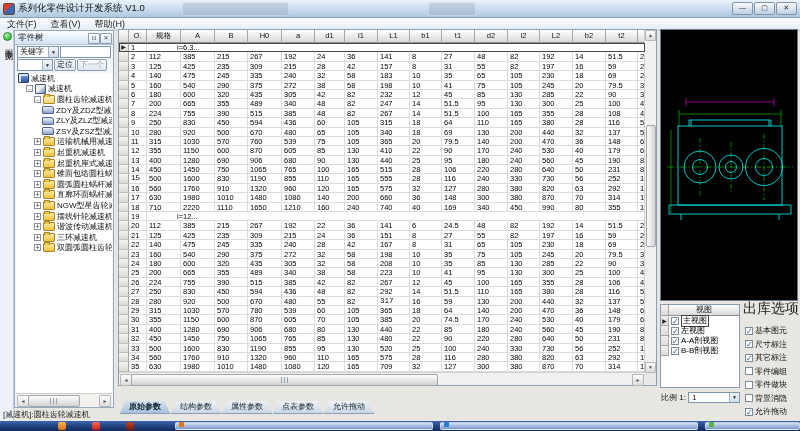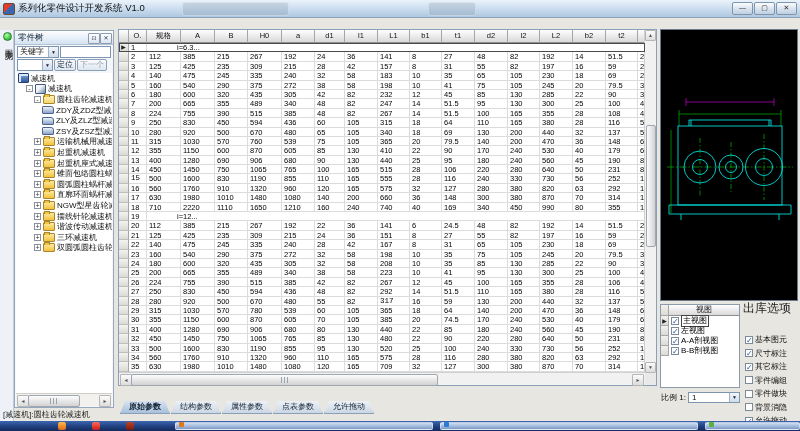--- a/index.html
+++ b/index.html
@@ -116,21 +116,21 @@
   .vg-ind{width:8px;box-sizing:border-box;background:linear-gradient(#f2f1ee,#dcdad4);
     border-right:1px solid #a6a6a6;border-bottom:1px solid #a6a6a6;font-size:6px;line-height:10px;text-align:center;color:#222;}
   .vg-hcell{flex:1;background:linear-gradient(#fff,#d9d9d9);border-bottom:1px solid #8f8f8f;
     text-align:center;line-height:10px;color:#111;}
   .vg-row{display:flex;height:10px;align-items:center;}
   .cb{width:8px;height:8px;box-sizing:border-box;border:1px solid #7b8a99;background:#fff;
     font-size:8px;line-height:7px;text-align:center;color:#2558a8;margin:0 2px;flex:0 0 auto;}
   .vg-label{white-space:nowrap;overflow:hidden;line-height:10px;}
   .vg-row.first .vg-label{border:1px solid #444;background:#fff;padding:0 1px;}
   .options{position:absolute;left:743px;top:300px;width:57px;}
-  .opt-title{font-size:12px;color:#222;margin-bottom:16px;font-family:Liberation Mono, monospace;}
+  .opt-title{font-size:14px;color:#222;margin-bottom:6px;font-family:Liberation Mono, monospace;}
   .opt-row{display:flex;align-items:center;height:13.5px;}
   .opt-label{font-size:8px;white-space:nowrap;color:#111;}
   .scalerow{position:absolute;left:661px;top:391px;height:12px;display:flex;align-items:center;gap:2px;}
   .scale-label{font-size:8px;color:#111;white-space:nowrap;}
   .scale-combo{position:relative;width:52px;height:11px;background:#fff;border:1px solid #7e95b0;
     box-sizing:border-box;font-size:8px;line-height:9px;padding-left:3px;color:#111;}
   .scale-combo .arr{position:absolute;right:0;top:0;bottom:0;width:9px;font-size:5px;line-height:9px;text-align:center;
     background:linear-gradient(#f2f6fb,#cfdcea);border-left:1px solid #9db0c5;color:#223;}
 </style>
 </head>
@@ -143,20 +143,25 @@
     <div class="title-text">系列化零件设计开发系统 V1.0</div>
     <div class="ghost g1"></div>
     <div class="ghost g2"></div>
     <div class="winbtns">
       <div class="wbtn">—</div>
       <div class="wbtn">▢</div>
       <div class="wbtn">✕</div>
     </div>
   </div>
 
+  <div class="menubar">
+      <div class="menu-item">文件(F)</div>
+      <div class="menu-item">查看(V)</div>
+      <div class="menu-item">帮助(H)</div>
+    </div>
 
   <div class="sidestrip">
     <div class="led"></div>
     <div class="strip-label">图形浏览</div>
   </div>
 
   <div class="treepanel">
     <div class="treehdr">
       <span>零件树</span>
       <div class="hdr-btn" style="right:13px;">⊡</div>

